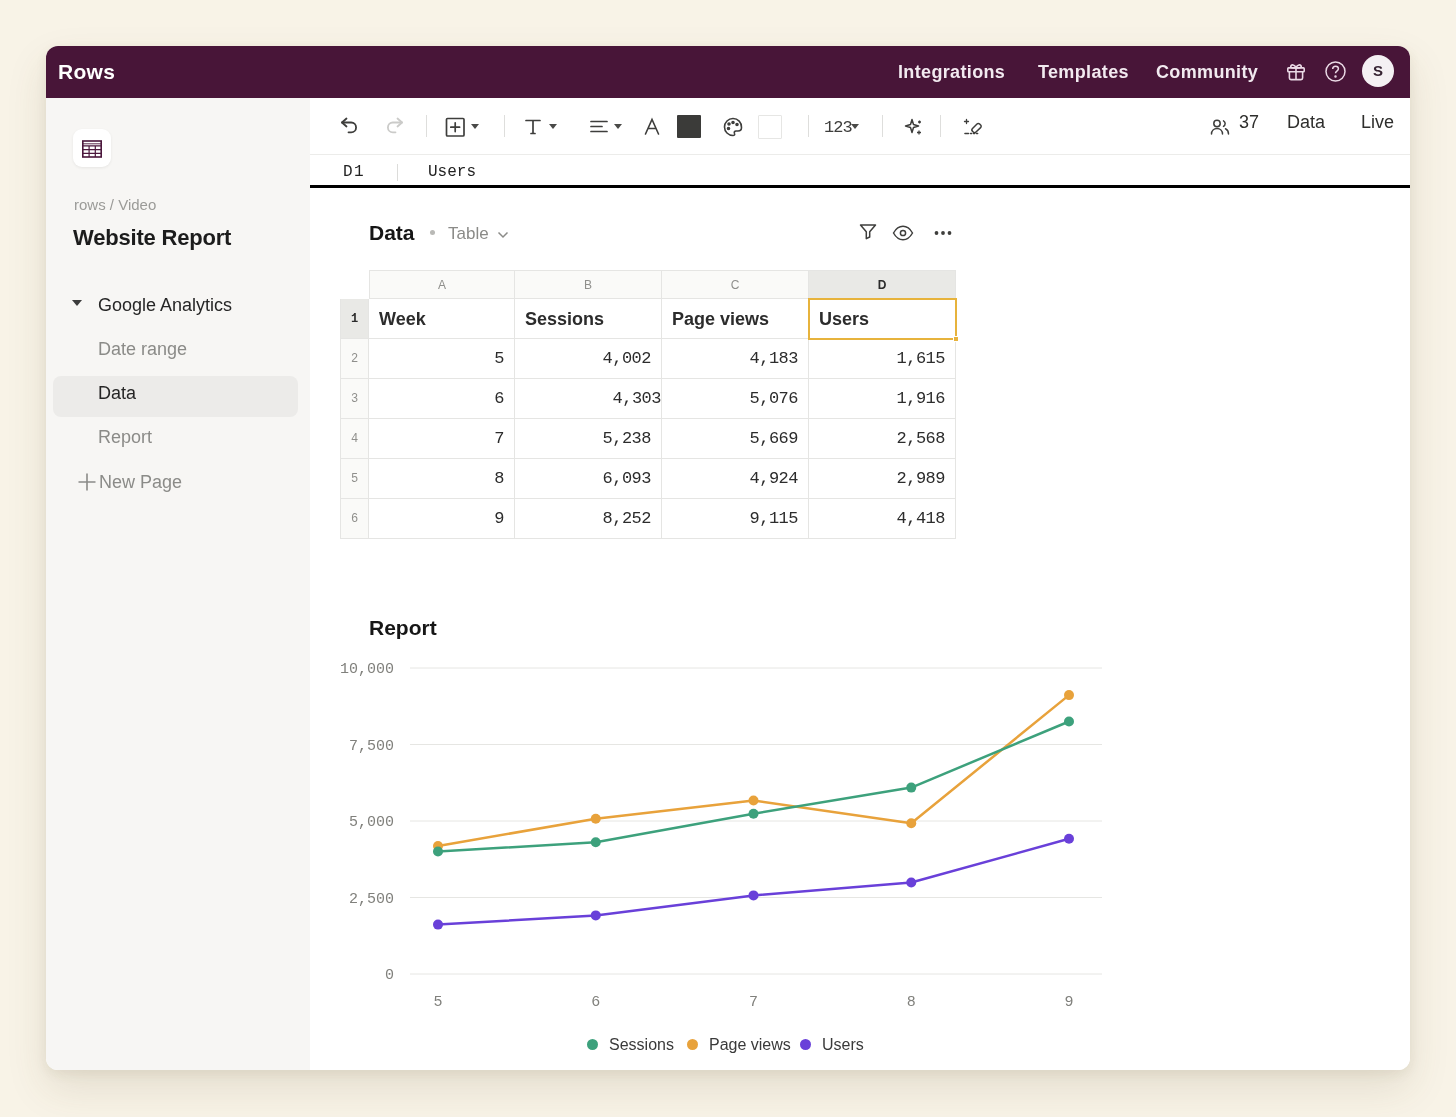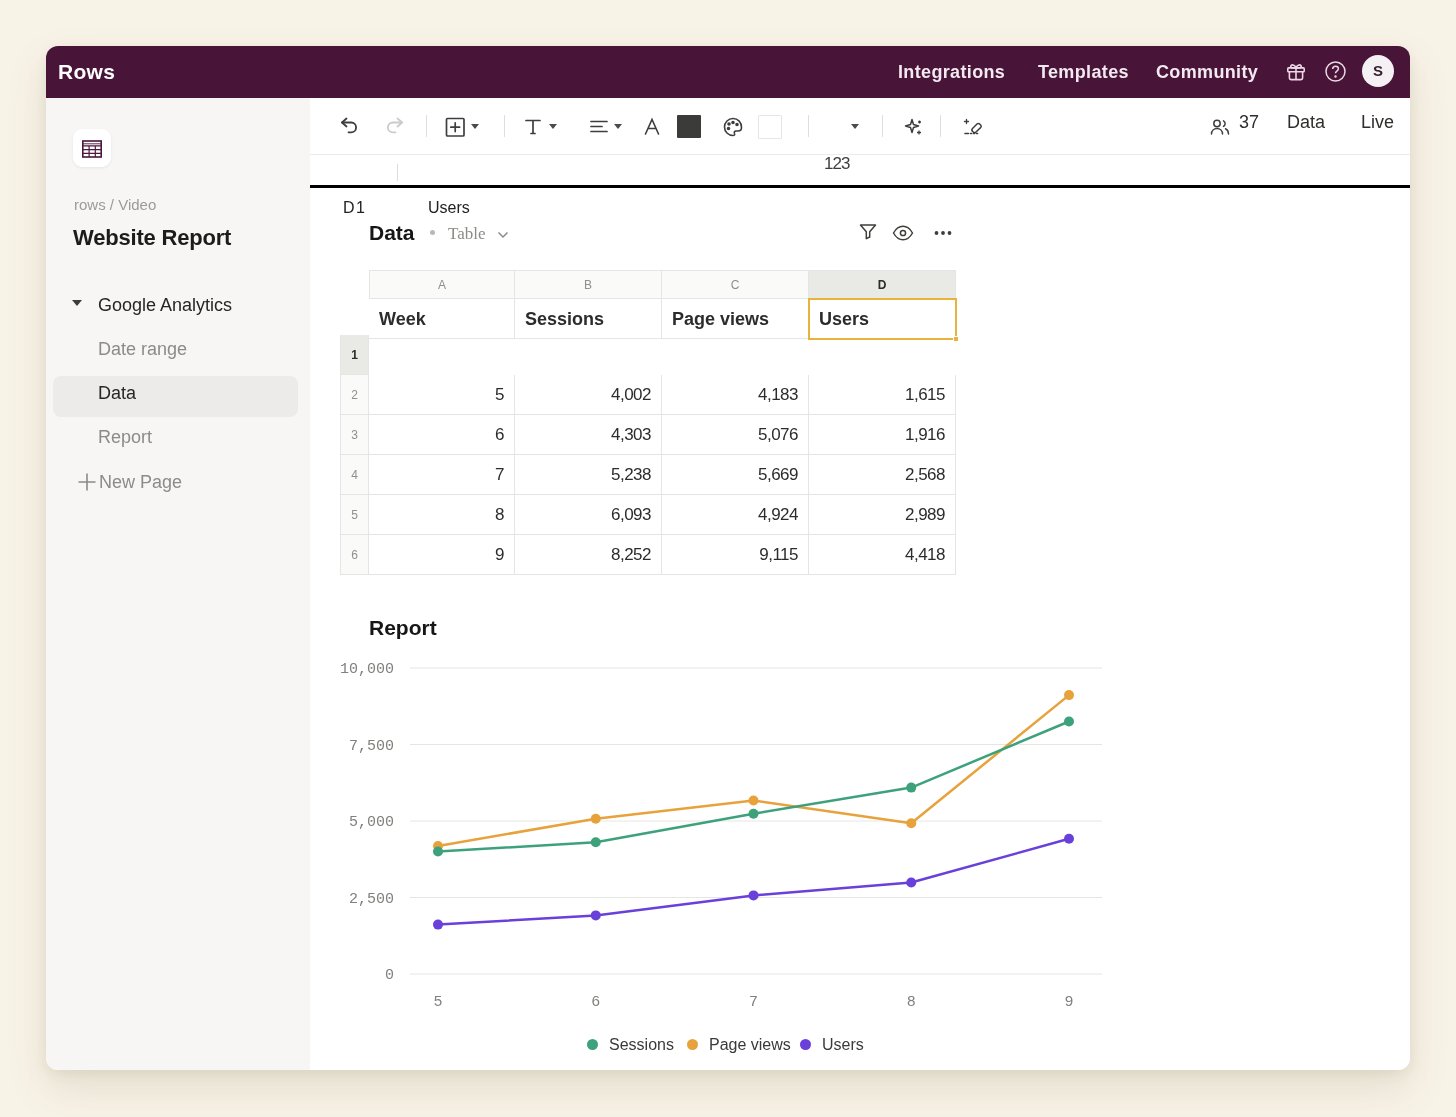--- a/index.html
+++ b/index.html
@@ -1,17 +1,17 @@
 <!DOCTYPE html>
 <html><head>
 <meta charset="utf-8">
 <style>
 * { margin:0; padding:0; box-sizing:border-box; }
 html,body { width:1456px; height:1117px; background:#f8f3e7; font-family:"Liberation Sans",sans-serif; overflow:hidden; }
-.mono { font-family:Liberation Sans, sans-serif;margin-top:36px; }
+.mono { font-family:Liberation Mono, monospace; }
 .card { position:absolute; left:46px; top:46px; width:1364px; height:1024px; background:#fff; border-radius:12px; box-shadow:0 18px 40px rgba(95,75,35,0.13), 0 4px 12px rgba(95,75,35,0.08); overflow:hidden; }
 .abs { position:absolute; }
 
 
 .topbar { position:absolute; left:0; top:0; width:100%; height:52px; background:#481538; }
 .logo { position:absolute; left:12px; top:0; height:52px; line-height:52px; color:#fff; font-size:21px; font-weight:bold; letter-spacing:0.3px; }
 .searchbox { position:absolute; left:107px; top:7px; width:271px; height:37px; border:1px solid rgba(255,255,255,0.28); border-radius:8px; background:rgba(255,255,255,0.05); }
 .searchbox .bolt { position:absolute; left:12px; top:9px; }
 .searchbox .ph { position:absolute; left:36px; top:8px; font-size:17px; letter-spacing:0.3px; color:#cbb4c5; }
 .searchbox .kbd { position:absolute; right:8px; top:10px; font-size:13.5px; color:#ab8ba0; }
@@ -34,21 +34,21 @@
 .toolbar { position:absolute; left:0; top:0; width:1100px; height:57px; border-bottom:1px solid #ececea; }
 .tdiv { position:absolute; top:17px; width:1px; height:22px; background:#dededc; }
 .caret { position:absolute; width:0; height:0; border-left:4px solid transparent; border-right:4px solid transparent; border-top:5px solid #4a4a48; }
 .fbar { position:absolute; left:0; top:58px; width:1100px; height:32px; border-bottom:3px solid #000000; }
 .fbar .ref { position:absolute; left:33px; top:7px; font-size:16px; letter-spacing:1.5px; color:#222; }
 .fbar .fdiv { position:absolute; left:87px; top:8px; width:1px; height:17px; background:#dcdcda; }
 .fbar .val { position:absolute; left:118px; top:7px; font-size:16px; color:#222; }
 
 
 .sec-title { position:absolute; font-size:21px; font-weight:bold; color:#161616; }
-.tbl-meta { position:absolute; font-size:17px; color:#8b8b88;font-family:Liberation Serif, serif; }
+.tbl-meta { position:absolute; font-size:17px; color:#8b8b88; }
 .cell { position:absolute; border-right:1px solid #e5e5e3; border-bottom:1px solid #e5e5e3; font-size:17px; color:#2c2c2c; }
 .cell.num { letter-spacing:-0.5px; }
 .colhead { background:#fafaf8; color:#8f8f8c; font-size:12px; text-align:center; }
 .rowhead { background:#fafaf8; color:#8f8f8c; font-size:12px; text-align:center; }
 .hl { background:#e9e9e6; color:#2b2b2b; font-weight:bold; }
 .bold { font-weight:bold; }
 .num { text-align:right; }
 
 
 .legend-dot { position:absolute; width:11px; height:11px; border-radius:50%; top:993px; }
@@ -224,21 +224,21 @@
     <div class="cell bold" style="left:29px; top:29px; width:146px; height:40px; line-height:40px; padding-left:10px; font-size:18px;">Week</div>
     <div class="cell bold" style="left:175px; top:29px; width:147px; height:40px; line-height:40px; padding-left:10px; font-size:18px;">Sessions</div>
     <div class="cell bold" style="left:322px; top:29px; width:147px; height:40px; line-height:40px; padding-left:10px; font-size:18px;">Page views</div>
     <div class="cell bold" style="left:469px; top:29px; width:147px; height:40px; line-height:40px; padding-left:10px; font-size:18px;">Users</div>
 
     <div class="cell num mono" style="left:29px; top:69px; width:146px; height:40px; line-height:40px; padding-right:10px;">5</div>
     <div class="cell num mono" style="left:175px; top:69px; width:147px; height:40px; line-height:40px; padding-right:10px;">4,002</div>
     <div class="cell num mono" style="left:322px; top:69px; width:147px; height:40px; line-height:40px; padding-right:10px;">4,183</div>
     <div class="cell num mono" style="left:469px; top:69px; width:147px; height:40px; line-height:40px; padding-right:10px;">1,615</div>
     <div class="cell num mono" style="left:29px; top:109px; width:146px; height:40px; line-height:40px; padding-right:10px;">6</div>
-    <div class="cell num mono" style="left:175px; top:109px; width:147px; height:40px; line-height:40px; padding-right:10px;">4,303</div>
+    <div class="cell num mono" style="left:175px; top:109px; width:147px; height:40px; line-height:40px; ">4,303</div>
     <div class="cell num mono" style="left:322px; top:109px; width:147px; height:40px; line-height:40px; padding-right:10px;">5,076</div>
     <div class="cell num mono" style="left:469px; top:109px; width:147px; height:40px; line-height:40px; padding-right:10px;">1,916</div>
     <div class="cell num mono" style="left:29px; top:149px; width:146px; height:40px; line-height:40px; padding-right:10px;">7</div>
     <div class="cell num mono" style="left:175px; top:149px; width:147px; height:40px; line-height:40px; padding-right:10px;">5,238</div>
     <div class="cell num mono" style="left:322px; top:149px; width:147px; height:40px; line-height:40px; padding-right:10px;">5,669</div>
     <div class="cell num mono" style="left:469px; top:149px; width:147px; height:40px; line-height:40px; padding-right:10px;">2,568</div>
     <div class="cell num mono" style="left:29px; top:189px; width:146px; height:40px; line-height:40px; padding-right:10px;">8</div>
     <div class="cell num mono" style="left:175px; top:189px; width:147px; height:40px; line-height:40px; padding-right:10px;">6,093</div>
     <div class="cell num mono" style="left:322px; top:189px; width:147px; height:40px; line-height:40px; padding-right:10px;">4,924</div>
     <div class="cell num mono" style="left:469px; top:189px; width:147px; height:40px; line-height:40px; padding-right:10px;">2,989</div>

